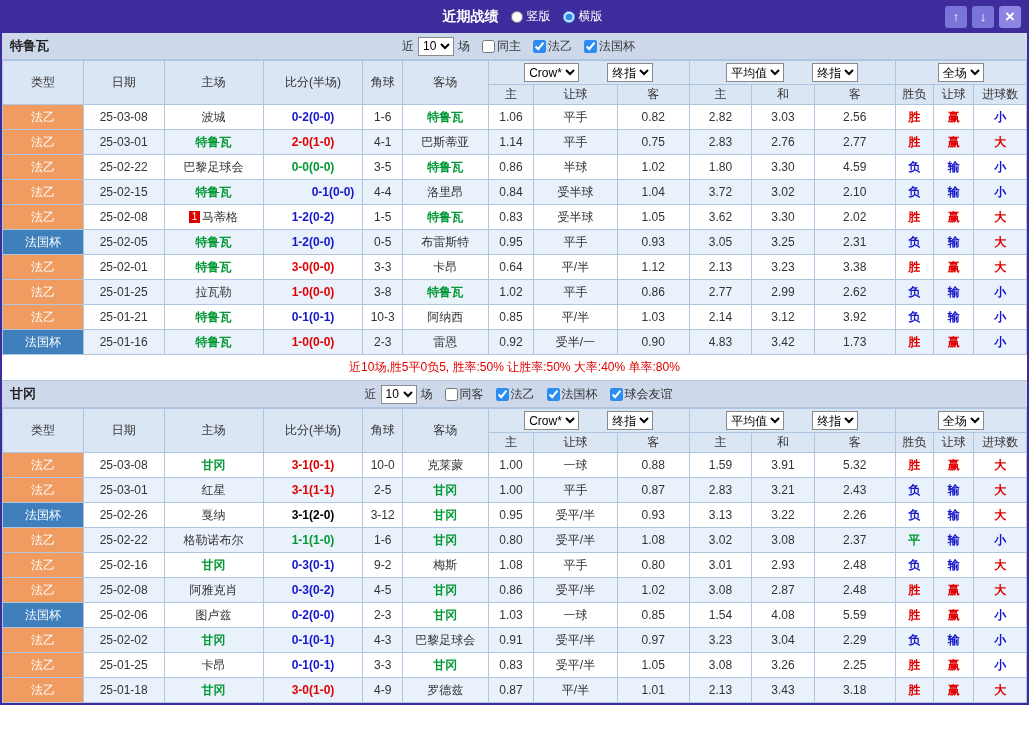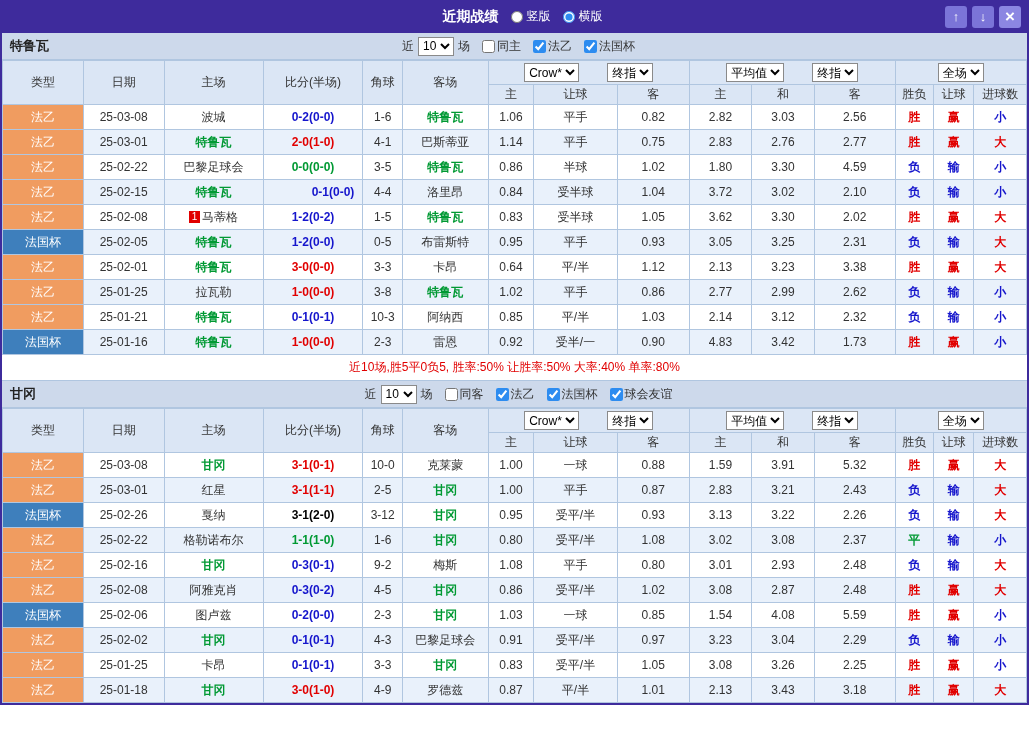--- a/index.html
+++ b/index.html
@@ -292,21 +292,21 @@
             <td>25-01-21</td>
             <td><span class="focus">特鲁瓦</span></td>
             <td class="bold" style="color: rgb(21, 21, 204);">0-1(0-1)</td>
             <td>10-3</td>
             <td><span>阿纳西</span></td>
             <td>0.85</td>
             <td>平/半</td>
             <td>1.03</td>
             <td>2.14</td>
             <td>3.12</td>
-            <td>2.32</td>
+            <td>3.92</td>
             <td class="bold" style="color: rgb(21, 21, 204);">负</td>
             <td class="bold" style="color: rgb(21, 21, 204);">输</td>
             <td class="bold" style="color: rgb(21, 21, 204);">小</td>
           </tr>
           <tr>
             <td class="league" style="background-color: rgb(62, 127, 188);">法国杯</td>
             <td>25-01-16</td>
             <td><span class="focus">特鲁瓦</span></td>
             <td class="bold" style="color: rgb(225, 0, 0);">1-0(0-0)</td>
             <td>2-3</td>

